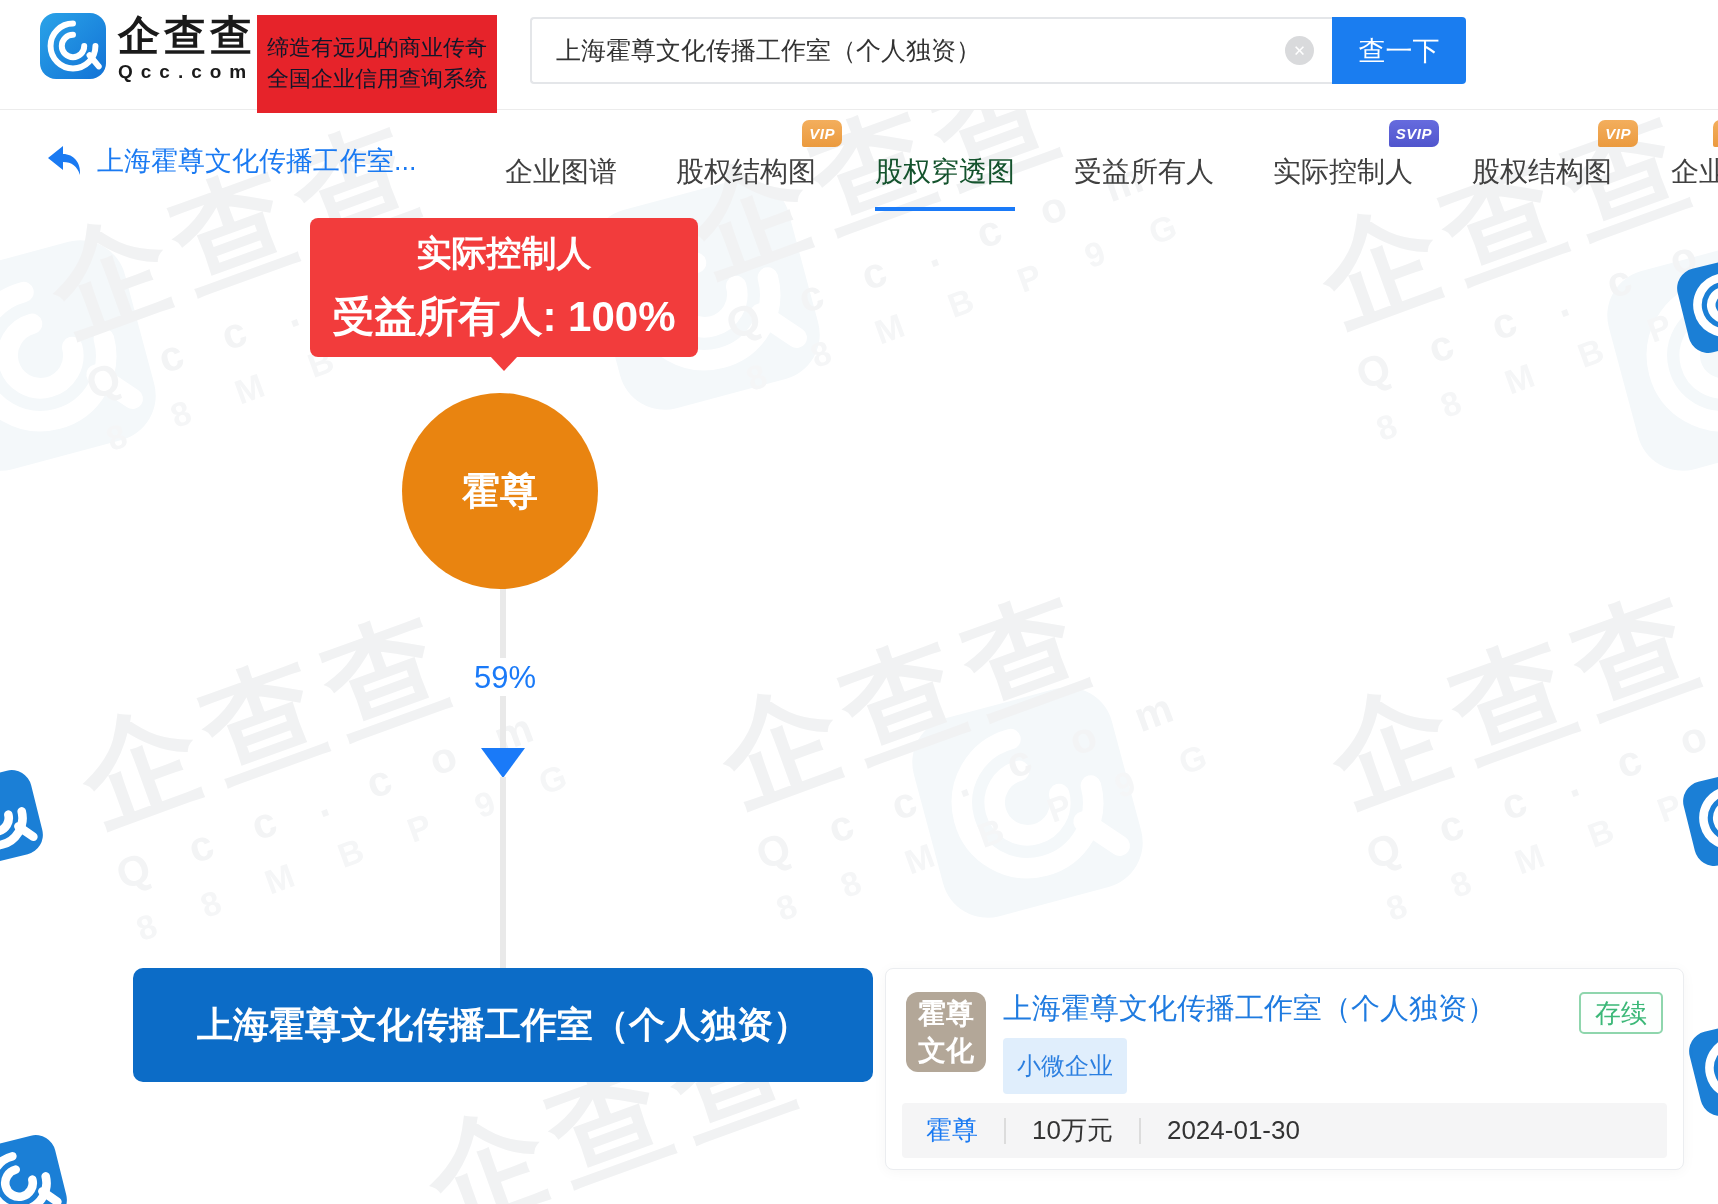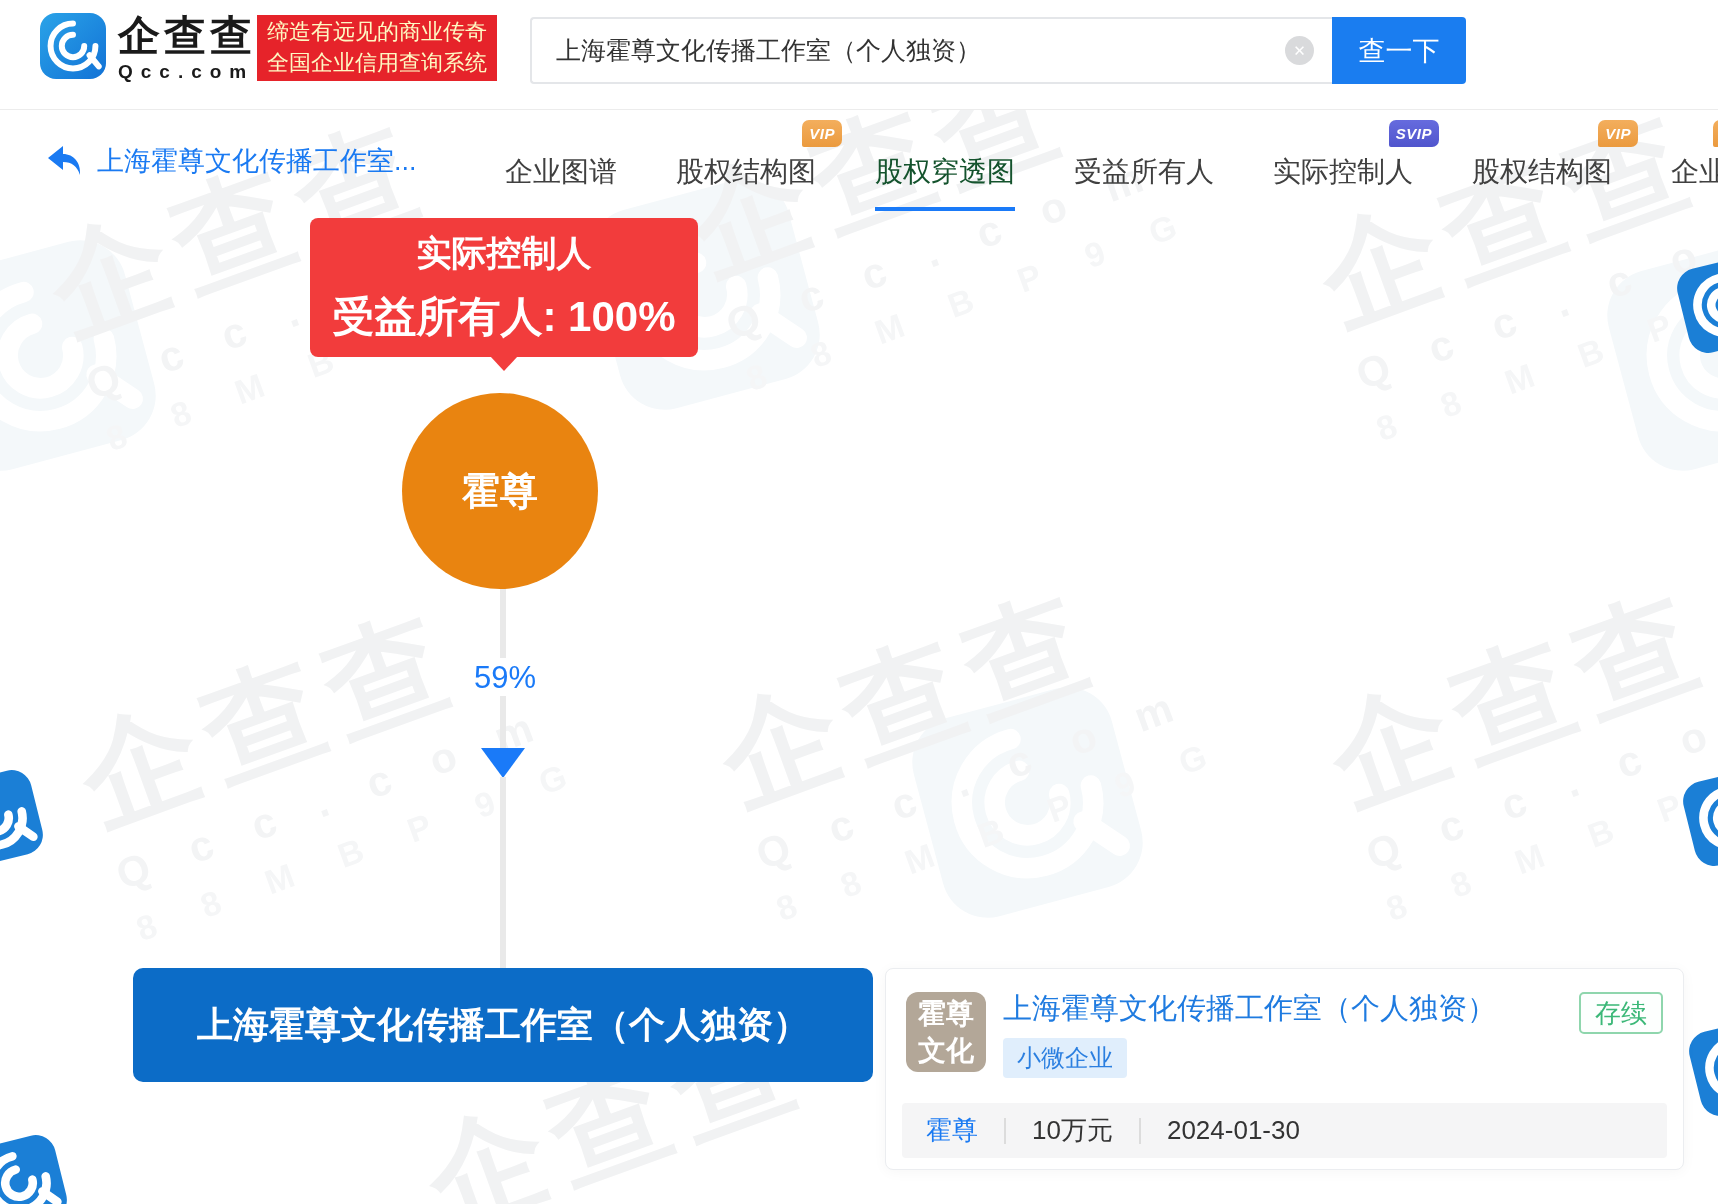--- a/index.html
+++ b/index.html
@@ -19,22 +19,22 @@
   .edge-logo{position:absolute;width:86px;height:86px;border-radius:20px;background:#1b7fd6;transform:rotate(-14deg);}
   .edge-logo svg{width:100%;height:100%;}
   
   .header{position:absolute;left:0;top:0;width:1718px;height:109px;background:#fff;border-bottom:1px solid #ececec;z-index:5;}
   .logo-icon{position:absolute;left:40px;top:13px;width:66px;height:66px;border-radius:16px;
     background:linear-gradient(135deg,#2aa3e8,#1272d6);}
   .logo-icon svg{width:100%;height:100%;}
   .brand{position:absolute;left:118px;top:14px;color:#1a1a1a;}
   .brand-name{font-size:42px;font-weight:bold;letter-spacing:4px;line-height:44px;}
   .brand-domain{font-size:19px;font-weight:bold;letter-spacing:8px;line-height:24px;margin-top:2px;}
-  .slogan{position:absolute;left:257px;top:15px;height:64px;background:#e6232a;color:#fef9c3;
-    font-size:22px;line-height:31px;padding:1px 10px;white-space:nowrap;}
+  .slogan{position:absolute;left:257px;top:15px;height:64px;background:#e6232a;color:#0f172a;
+    font-size:22px;line-height:31px;padding:17px 10px;white-space:nowrap;}
   .searchbar{position:absolute;left:530px;top:17px;height:67px;display:flex;z-index:6;}
   .search-input-wrap{position:relative;width:800px;height:63px;border:2px solid #e4e6e9;border-right:none;
     border-radius:4px 0 0 4px;background:#fff;}
   .search-input{width:720px;height:100%;border:none;outline:none;font-size:25px;color:#333;
     padding:0 0 0 24px;font-family:inherit;background:transparent;}
   .clear-btn{position:absolute;right:18px;top:17px;width:29px;height:29px;border-radius:50%;
     background:#d9dadc;color:#fff;font-size:15px;font-weight:bold;display:flex;align-items:center;justify-content:center;cursor:pointer;}
   .search-btn{width:134px;height:67px;background:#1a7df0;color:#fff;font-size:27px;border:none;
     border-radius:0 4px 4px 0;cursor:pointer;font-family:inherit;}
   
@@ -72,21 +72,21 @@
     display:flex;align-items:center;justify-content:center;color:#fff;font-size:36px;font-weight:bold;cursor:pointer;white-space:nowrap;}
   
   .card{position:absolute;left:885px;top:968px;width:797px;height:200px;background:#fff;
     border:1px solid #ebedf0;border-radius:8px;box-shadow:0 2px 14px rgba(0,0,0,.04);z-index:3;}
   .card-logo{position:absolute;left:20px;top:23px;width:80px;height:80px;border-radius:12px;background:#b3a798;
     color:#fff;font-size:28px;line-height:37px;font-weight:bold;display:flex;flex-direction:column;
     align-items:center;justify-content:center;}
   .card-title{position:absolute;left:117px;top:20px;font-size:29px;color:#1f7be0;white-space:nowrap;cursor:pointer;}
   .status-badge{position:absolute;left:693px;top:23px;width:80px;height:38px;border:2px solid #8fd6ad;border-radius:5px;
     color:#3cb878;font-size:26px;display:flex;align-items:center;justify-content:center;background:#fdfffe;}
-  .micro-tag{position:absolute;left:117px;top:69px;height:40px;padding:0 14px;background:#e0eefc;border-radius:4px;
+  .micro-tag{position:absolute;left:117px;top:69px;height:56px;padding:0 14px;background:#e0eefc;border-radius:4px;
     color:#2b7fe0;font-size:24px;display:flex;align-items:center;}
   .card-strip{position:absolute;left:16px;top:134px;width:765px;height:55px;background:#f5f5f6;border-radius:4px;
     display:flex;align-items:center;font-size:26px;color:#333;}
   .strip-link{color:#1a7af2;margin-left:24px;cursor:pointer;}
   .strip-div{width:2px;height:26px;background:#dcdcdc;margin:0 26px;}
 </style>
 </head>
 <body>
 
 <div class="wm-layer">

